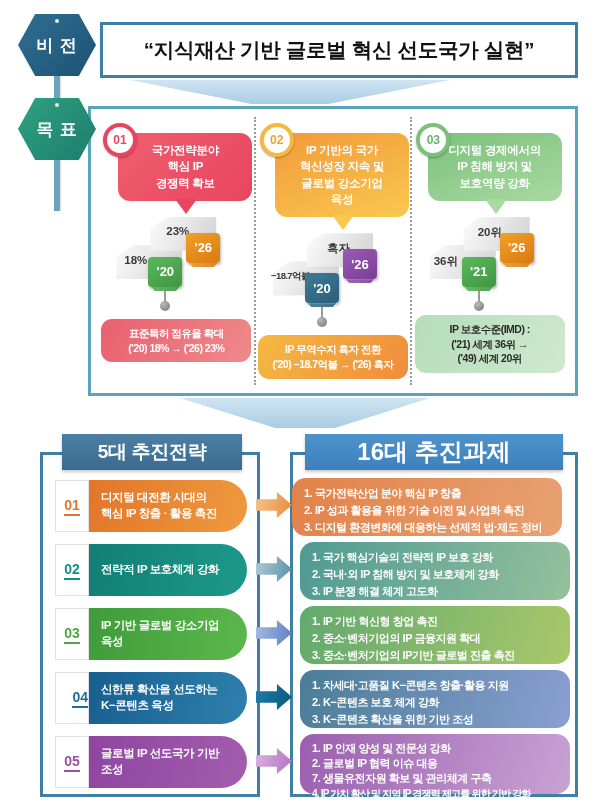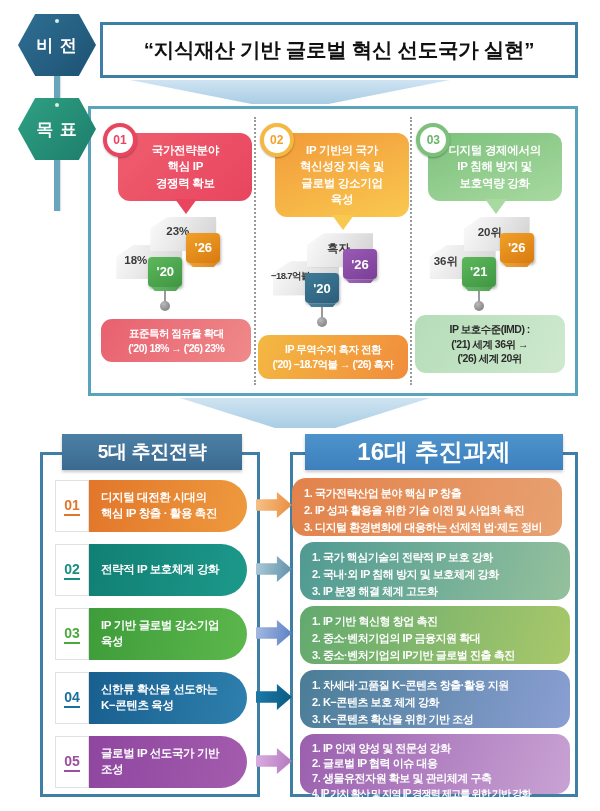--- a/index.html
+++ b/index.html
@@ -281,21 +281,21 @@
           <div class="steplabel low" style="left:10px;">36위</div>
           <div class="steplabel high" style="left:54px;">20위</div>
           <div class="yrchip base g-base1">'21</div>
           <div class="yrchip targ g-targ1">'26</div>
           <div class="pinline" style="left:55px;"></div>
           <div class="pindot" style="left:55px;"></div>
         </div>
         <div class="caption p3" style="margin-top:22px;">
           <span style="white-space:pre-line">IP 보호수준(IMD) :
 ('21) 세계 36위 →
-('26) 세계 20위</span>
+('49) 세계 20위</span>
         </div>
       </div>
 
     </div>
   </div>
 
   <div class="funnel" style="left:180px; top:398px; width:250px; height:30px;"></div>
 
   <div class="btm-frame" style="left:40px; top:452px; width:220px; height:345px;"></div>
   <div class="btm-head left" style="left:62px; top:434px; width:180px; height:36px;">
@@ -325,21 +325,21 @@
     <div class="strat-num" style="color:#4ba83f;">
       <span>03</span>
     </div>
     <div class="strat-body" style="background:linear-gradient(100deg,#3e9c3a,#5cb84c);">
       <span style="white-space:pre-line">IP 기반 글로벌 강소기업
 육성</span>
     </div>
   </div>
 
   <div class="strat-row" style="left:55px; top:672px; width:192px; height:52px;">
-    <div class="strat-num" style="color:#1c6e9e;">
+    <div class="strat-num" style="color:#1c6e9e;justify-content:flex-end;">
       <span>04</span>
     </div>
     <div class="strat-body" style="background:linear-gradient(100deg,#185f8e,#2e80ae);">
       <span style="white-space:pre-line">신한류 확산을 선도하는
 K−콘텐츠 육성</span>
     </div>
   </div>
 
   <div class="strat-row" style="left:55px; top:736px; width:192px; height:52px;">
     <div class="strat-num" style="color:#9a4fa0;">

